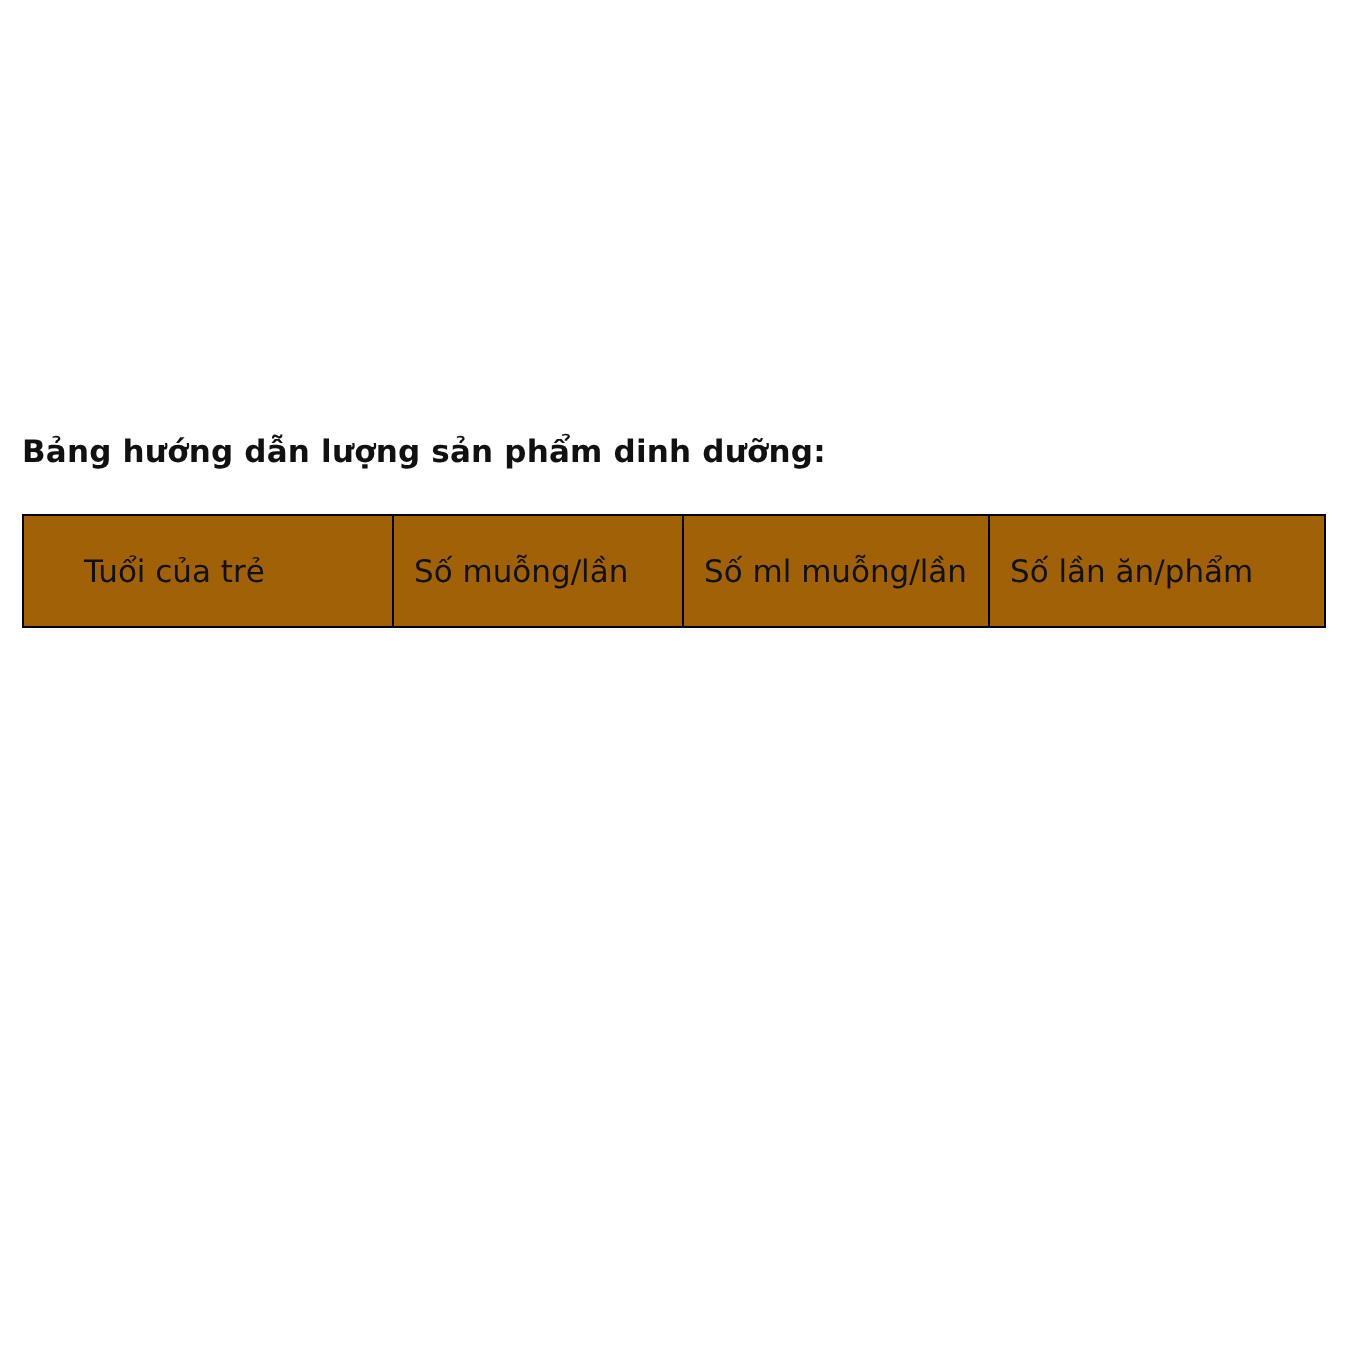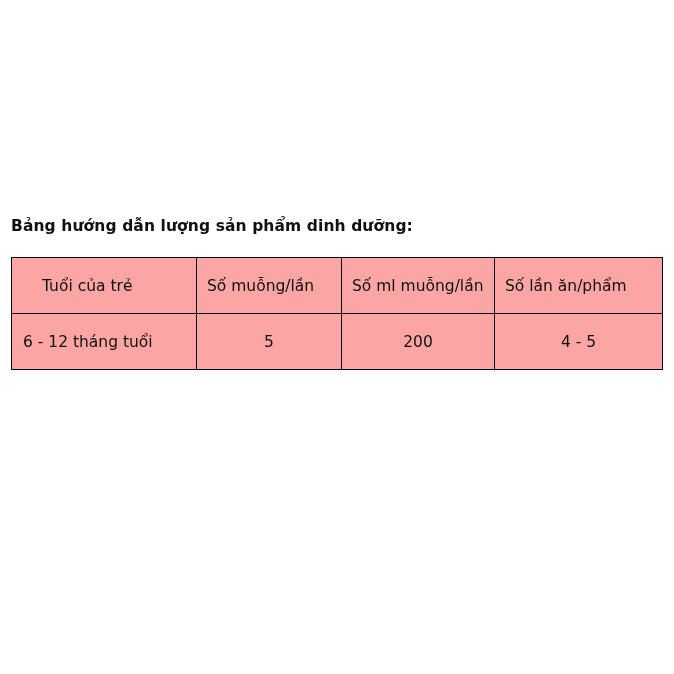--- a/index.html
+++ b/index.html
@@ -30,21 +30,21 @@
     letter-spacing: 0.1px;
     white-space: nowrap;
   }
   .guide-table {
     position: absolute;
     left: 11px;
     top: 257px;
     width: 651px;
     border-collapse: collapse;
     table-layout: fixed;
-    background: #fca5a5;
+    background: #a16207;
   }
   .guide-table td {
     border: 1px solid #000000;
     height: 56px;
     font-size: 15.5px;
     color: #111111;
     padding: 0 8px;
     box-sizing: border-box;
     vertical-align: middle;
     white-space: nowrap;
@@ -93,22 +93,16 @@
   <table class="guide-table">
     <thead>
       <tr>
         <td class="col-age">Tuổi của trẻ</td>
         <td class="col-scoops">Số muỗng/lần</td>
         <td class="col-water">Số ml muỗng/lần</td>
         <td class="col-times">Số lần ăn/phẩm</td>
       </tr>
     </thead>
     <tbody>
-      <tr>
-        <td class="col-age">6 - 12 tháng tuổi</td>
-        <td class="col-scoops">5</td>
-        <td class="col-water">200</td>
-        <td class="col-times">4 - 5</td>
-      </tr>
     </tbody>
   </table>
 
 </div>
 
 </body></html>

